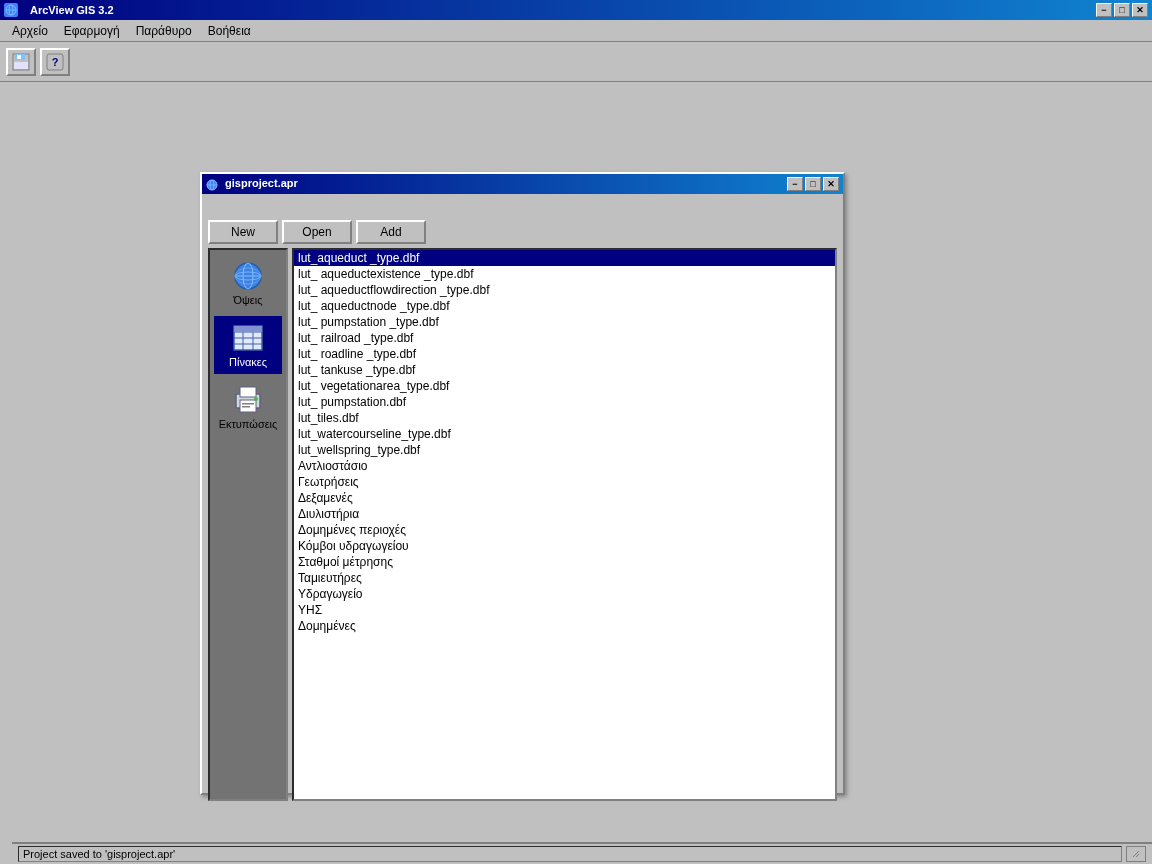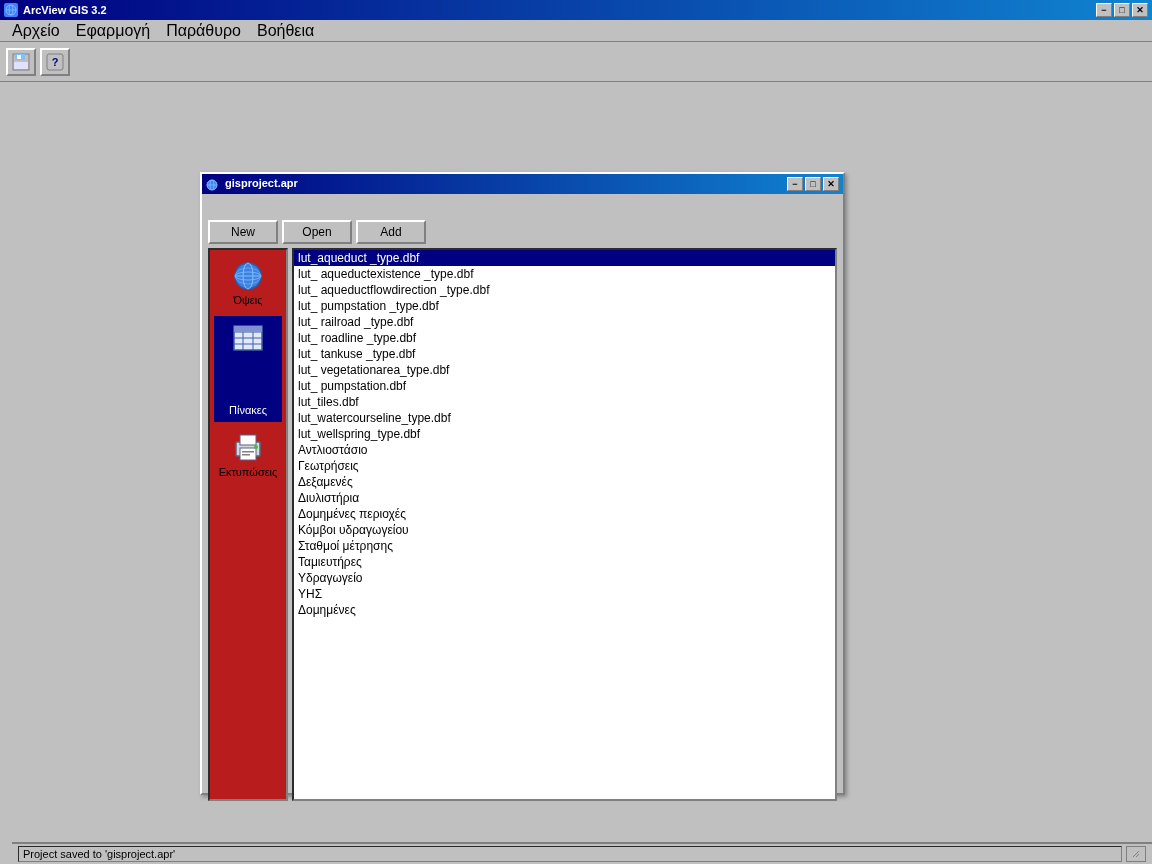--- a/index.html
+++ b/index.html
@@ -21,21 +21,21 @@
       display: flex;
       align-items: center;
       justify-content: space-between;
       padding: 0 4px;
       font-size: 11px;
       font-weight: bold;
     }
     .title-bar-left {
       display: flex;
       align-items: center;
-      gap: 5px;
+      gap: 12px;
     }
     .title-bar-icon {
       width: 14px;
       height: 14px;
       background: #4080ff;
       border-radius: 2px;
       display: flex;
       align-items: center;
       justify-content: center;
       font-size: 8px;
@@ -62,21 +62,21 @@
     .menu-bar {
       background: #c0c0c0;
       height: 22px;
       display: flex;
       align-items: center;
       border-bottom: 1px solid #808080;
       padding: 0 4px;
     }
     .menu-item {
       padding: 2px 8px;
-      font-size: 16px;
+      font-size: 12px;
       cursor: pointer;
     }
 
     
     .toolbar {
       background: #c0c0c0;
       height: 40px;
       display: flex;
       align-items: center;
       padding: 4px 6px;
@@ -157,21 +157,21 @@
     .content-area {
       display: flex;
       height: calc(100% - 60px);
       padding: 0 6px 6px 6px;
       gap: 4px;
     }
 
     
     .sidebar {
       width: 80px;
-      background: #b91c1c;
+      background: #737373;
       border: 2px inset #808080;
       display: flex;
       flex-direction: column;
       align-items: center;
       padding: 4px 2px;
       gap: 4px;
       overflow-y: auto;
     }
     .sidebar-item {
       width: 68px;
@@ -179,21 +179,20 @@
       flex-direction: column;
       align-items: center;
       padding: 4px 2px;
       cursor: pointer;
       border: 2px solid transparent;
     }
     .sidebar-item.active {
       background: #000080;
       color: white;
       border-color: #000080;
-      gap: 48px;
     }
     .sidebar-icon {
       width: 32px;
       height: 32px;
       margin-bottom: 2px;
       display: flex;
       align-items: center;
       justify-content: center;
     }
     .sidebar-label {
@@ -380,20 +379,21 @@
           </div>
           <span class="sidebar-label">Εκτυπώσεις</span>
         </div>
       </div>
 
       <div class="file-list-container">
         <div class="file-list" id="file-list">
         <div class="file-item selected">lut_aqueduct _type.dbf</div>
             <div class="file-item">lut_ aqueductexistence _type.dbf</div>
             <div class="file-item">lut_ aqueductflowdirection _type.dbf</div>
+            <div class="file-item">lut_ aqueductnode _type.dbf</div>
             <div class="file-item">lut_ pumpstation _type.dbf</div>
             <div class="file-item">lut_ railroad _type.dbf</div>
             <div class="file-item">lut_ roadline _type.dbf</div>
             <div class="file-item">lut_ tankuse _type.dbf</div>
             <div class="file-item">lut_ vegetationarea_type.dbf</div>
             <div class="file-item">lut_ pumpstation.dbf</div>
             <div class="file-item">lut_tiles.dbf</div>
             <div class="file-item">lut_watercourseline_type.dbf</div>
             <div class="file-item">lut_wellspring_type.dbf</div>
             <div class="file-item">Αντλιοστάσιο</div>

